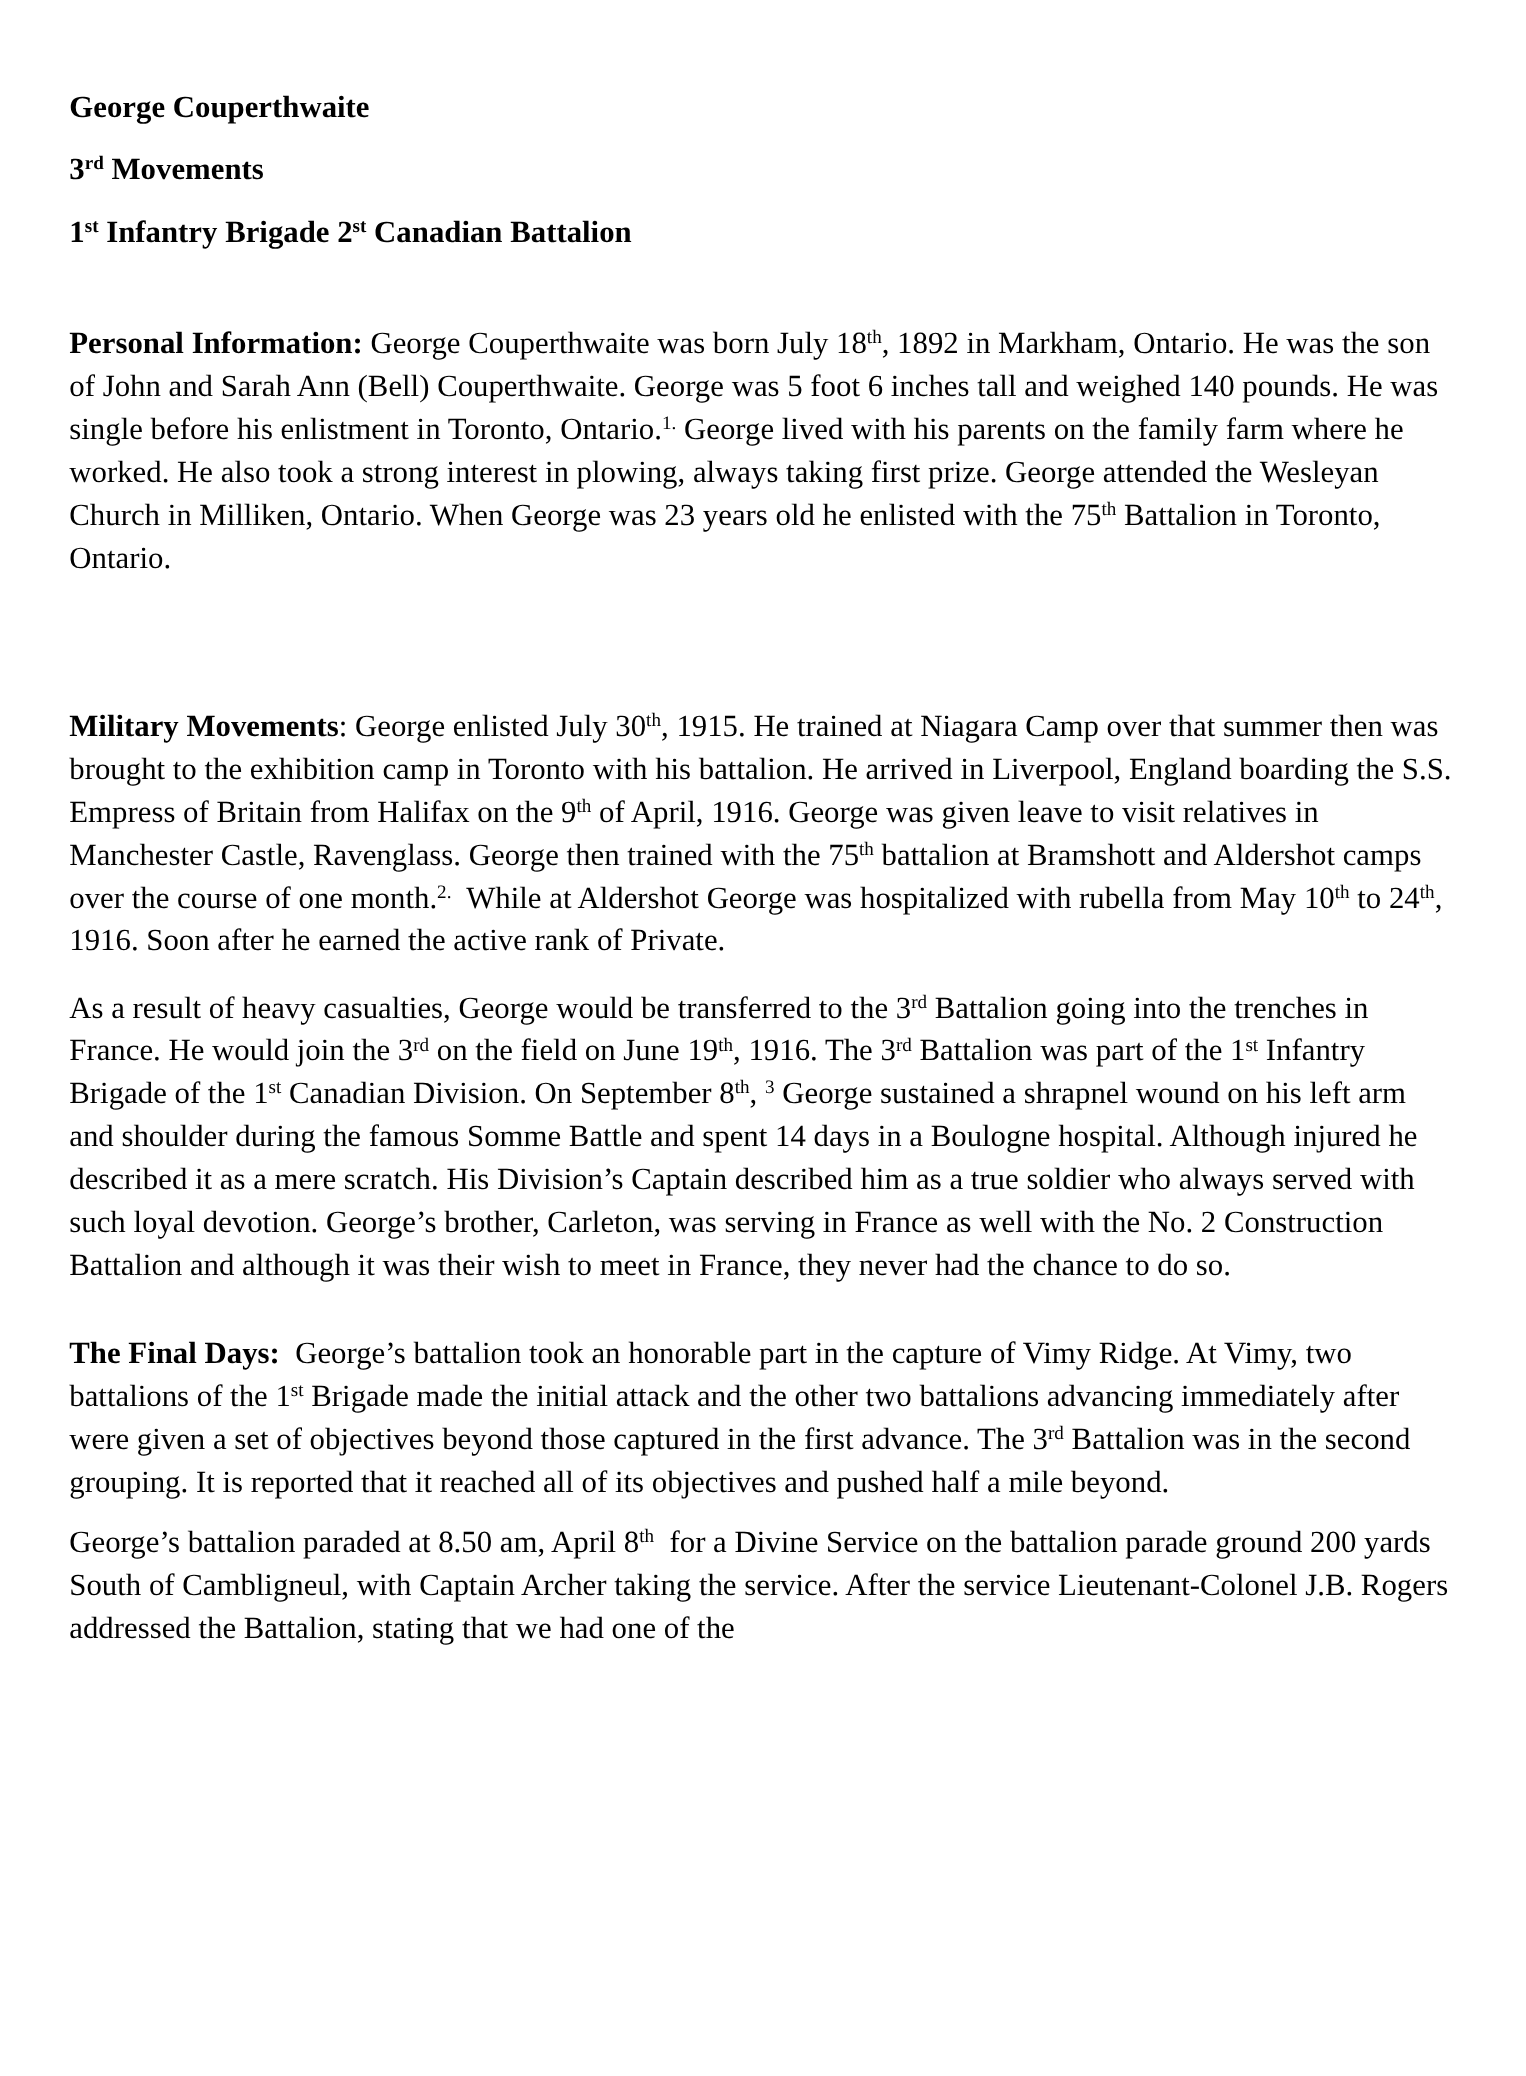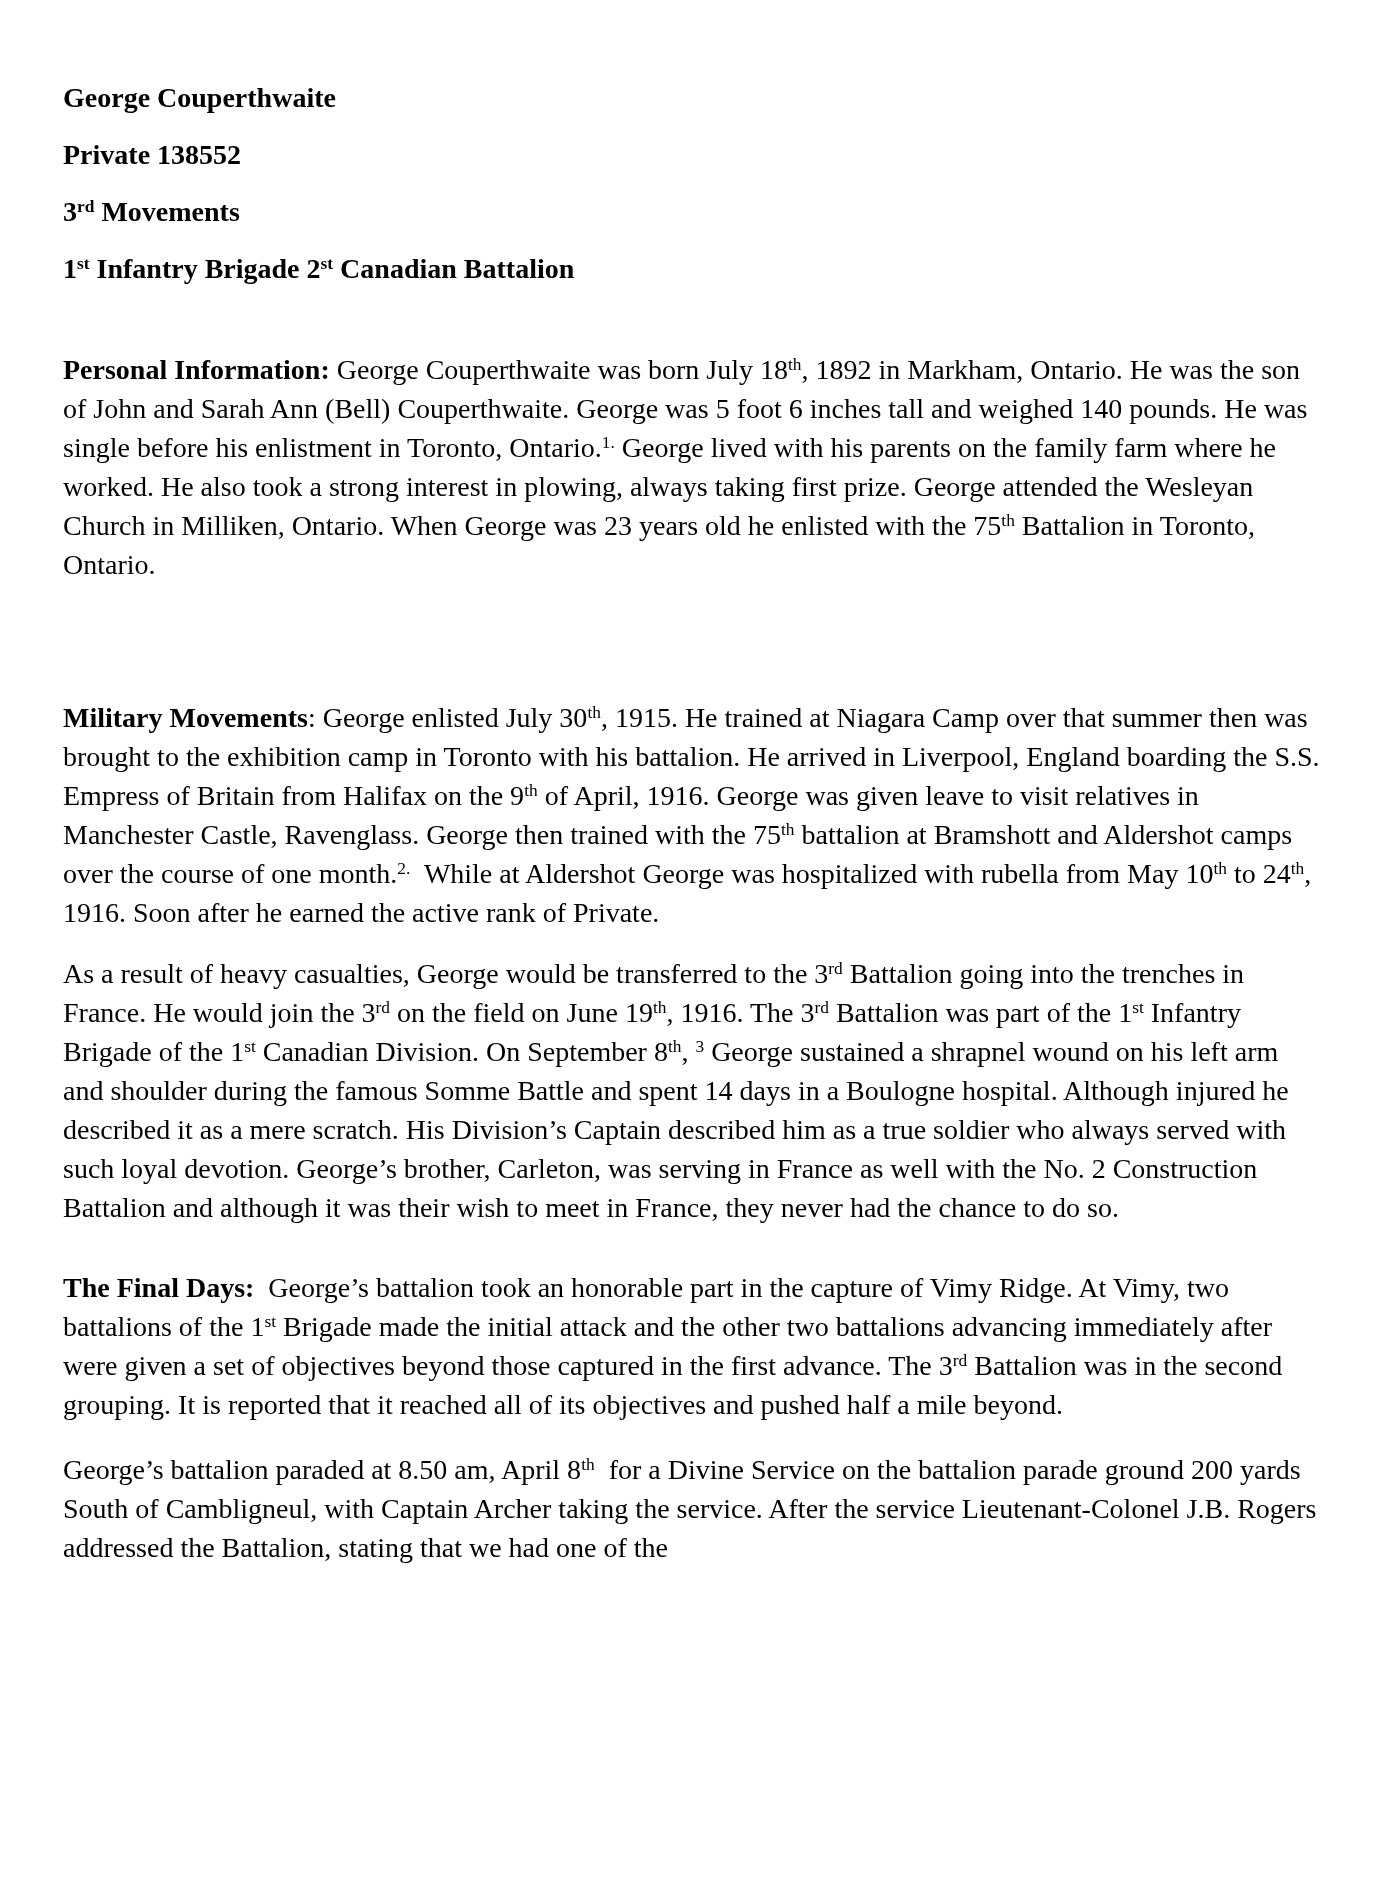--- a/index.html
+++ b/index.html
@@ -15,33 +15,32 @@
   p { font-size: 28px; line-height: 39px; text-align: left; }
   .head { font-weight: bold; margin-bottom: 18px; }
   .b { font-weight: bold; }
   sup {
     font-size: 0.62em;
     line-height: 0;
     vertical-align: baseline;
     position: relative;
     top: -0.5em;
   }
-  .mt-xs  { margin-top: 26px; }
+  .mt-xs  { margin-top: 16px; }
   .mt-sm  { margin-top: 22px; }
   .mt-xl  { margin-top: 62px; }
   .mt-lg  { margin-top: 41px; }
   .mt-xxl { margin-top: 114px; }
 </style>
 </head>
 <body>
 
 <main class="page">
   <article class="doc">
     <p class="head"><span class="b">George Couperthwaite</span></p>
-    <p class="head"><span class="b">Private 138552</span></p>
     <p class="head"><span class="b">3</span><sup class="b">rd</sup><span class="b"> Movements</span></p>
     <p class="head"><span class="b">1</span><sup class="b">st</sup><span class="b"> Infantry Brigade 2</span><sup class="b">st</sup><span class="b"> Canadian Battalion</span></p>
     <p class="para mt-xl"><span class="b">Personal Information:</span><span> George Couperthwaite was born July 18</span><sup>th</sup><span>, 1892 in Markham, Ontario. He was the son of John and Sarah Ann (Bell) Couperthwaite. George was 5 foot 6 inches tall and weighed 140 pounds. He was single before his enlistment in Toronto, Ontario.</span><sup>1.</sup><span> George lived with his parents on the family farm where he worked. He also took a strong interest in plowing, always taking first prize. George attended the Wesleyan Church in Milliken, Ontario. When George was 23 years old he enlisted with the 75</span><sup>th</sup><span> Battalion in Toronto, Ontario.</span></p>
     <p class="para mt-xxl"><span class="b">Military Movements</span><span>: George enlisted July 30</span><sup>th</sup><span>, 1915. He trained at Niagara Camp over that summer then was brought to the exhibition camp in Toronto with his battalion. He arrived in Liverpool, England boarding the S.S. Empress of Britain from Halifax on the 9</span><sup>th</sup><span> of April, 1916. George was given leave to visit relatives in Manchester Castle, Ravenglass. George then trained with the 75</span><sup>th</sup><span> battalion at Bramshott and Aldershot camps over the course of one month.</span><sup>2.</sup><span>&nbsp; While at Aldershot George was hospitalized with rubella from May 10</span><sup>th</sup><span> to 24</span><sup>th</sup><span>, 1916. Soon after he earned the active rank of Private.</span></p>
     <p class="para mt-sm"><span>As a result of heavy casualties, George would be transferred to the 3</span><sup>rd</sup><span> Battalion going into the trenches in France. He would join the 3</span><sup>rd</sup><span> on the field on June 19</span><sup>th</sup><span>, 1916. The 3</span><sup>rd</sup><span> Battalion was part of the 1</span><sup>st</sup><span> Infantry Brigade of the 1</span><sup>st</sup><span> Canadian Division. On September 8</span><sup>th</sup><span>, </span><sup>3</sup><span> George sustained a shrapnel wound on his left arm and shoulder during the famous Somme Battle and spent 14 days in a Boulogne hospital. Although injured he described it as a mere scratch. His Division’s Captain described him as a true soldier who always served with such loyal devotion. George’s brother, Carleton, was serving in France as well with the No. 2 Construction Battalion and although it was their wish to meet in France, they never had the chance to do so.</span></p>
     <p class="para mt-lg"><span class="b">The Final Days:</span><span>&nbsp; George’s battalion took an honorable part in the capture of Vimy Ridge. At Vimy, two battalions of the 1</span><sup>st</sup><span> Brigade made the initial attack and the other two battalions advancing immediately after were given a set of objectives beyond those captured in the first advance. The 3</span><sup>rd</sup><span> Battalion was in the second grouping. It is reported that it reached all of its objectives and pushed half a mile beyond.</span></p>
     <p class="para mt-xs"><span>George’s battalion paraded at 8.50 am, April 8</span><sup>th</sup><span>&nbsp; for a Divine Service on the battalion parade ground 200 yards South of Cambligneul, with Captain Archer taking the service. After the service Lieutenant-Colonel J.B. Rogers addressed the Battalion, stating that we had one of the</span></p>
   </article>
 </main>
 

